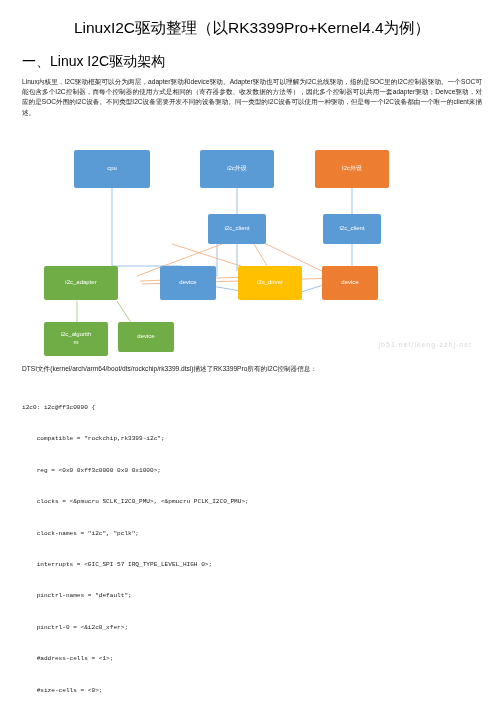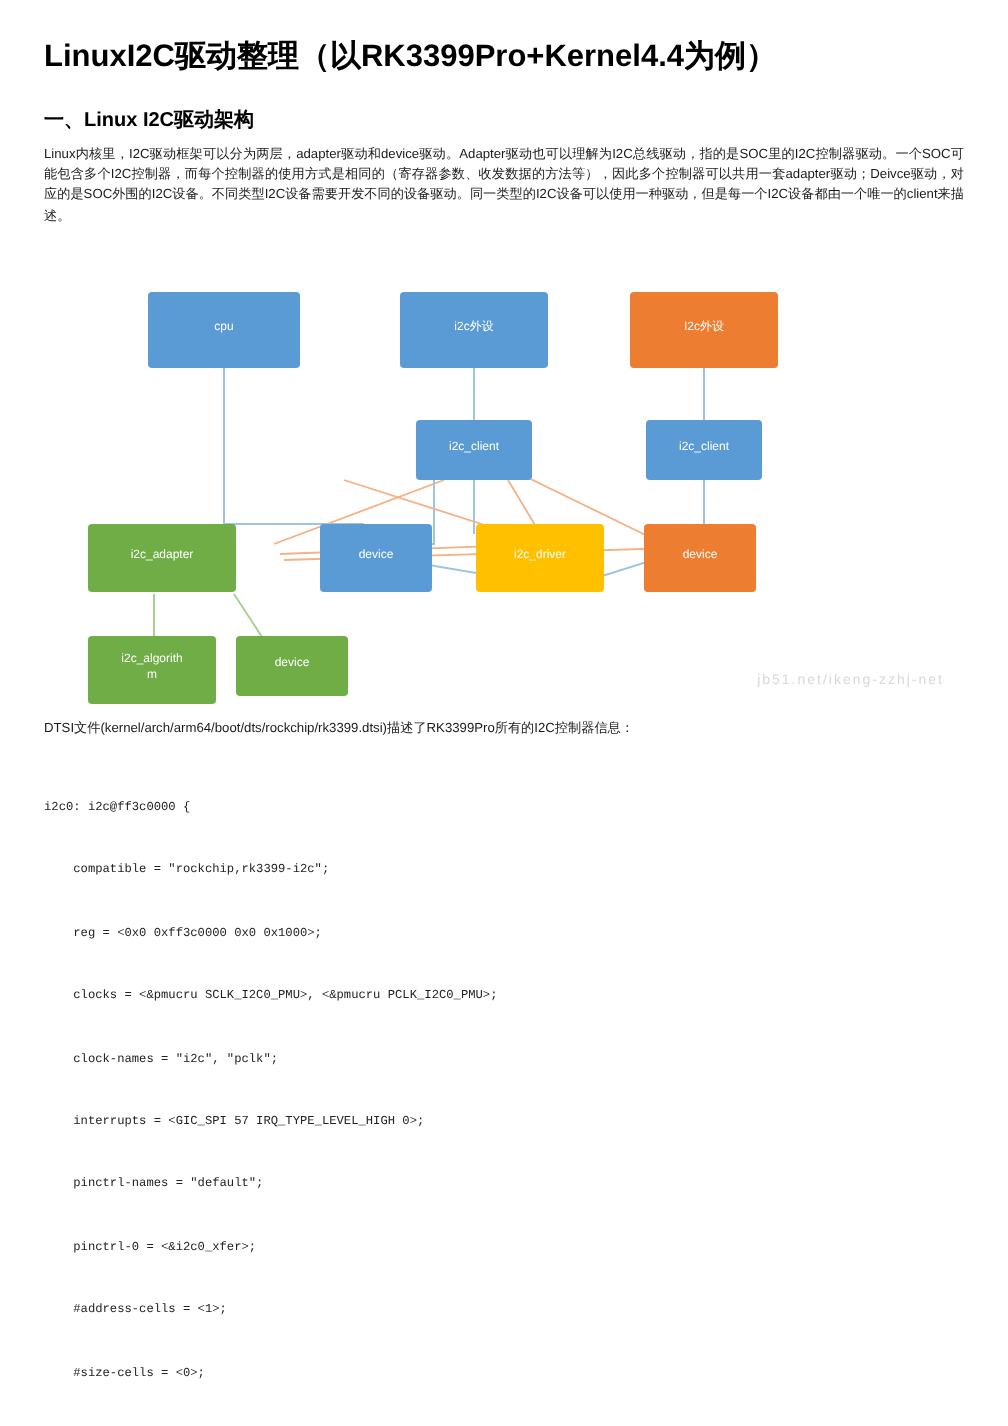--- a/index.html
+++ b/index.html
@@ -12,29 +12,29 @@
   .page{
     width:504px;
     min-height:713px;
     box-sizing:border-box;
     padding:14px 22px 10px 22px;
     background:#fff;
     position:relative;
   }
   h1.title{
     font-size:15.5px;
-    font-weight:bold;
-    text-align:left;
+    font-weight:normal;
+    text-align:center;
     margin:4px 0 14px 0;
     letter-spacing:0px;
     color:#000;
   }
   h2.section{
-    font-size:10px;
-    font-weight:bold;
+    font-size:14px;
+    font-weight:normal;
     margin:10px 0 6px 0;
     color:#000;
   }
   p.para{
     font-size:6.6px;
     line-height:1.55;
     margin:0 0 8px 0;
     text-align:justify;
     color:#1a1a1a;
   }

